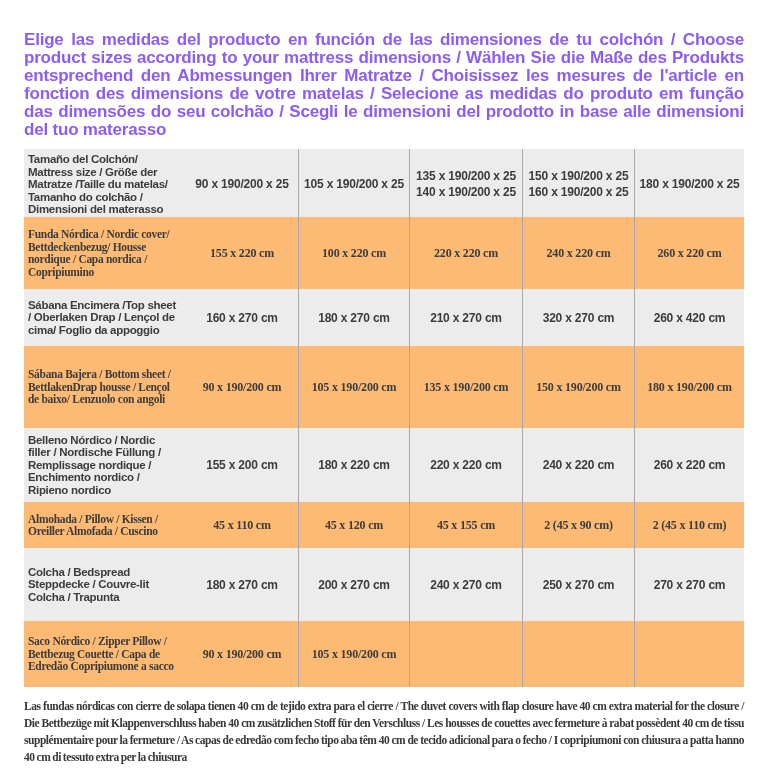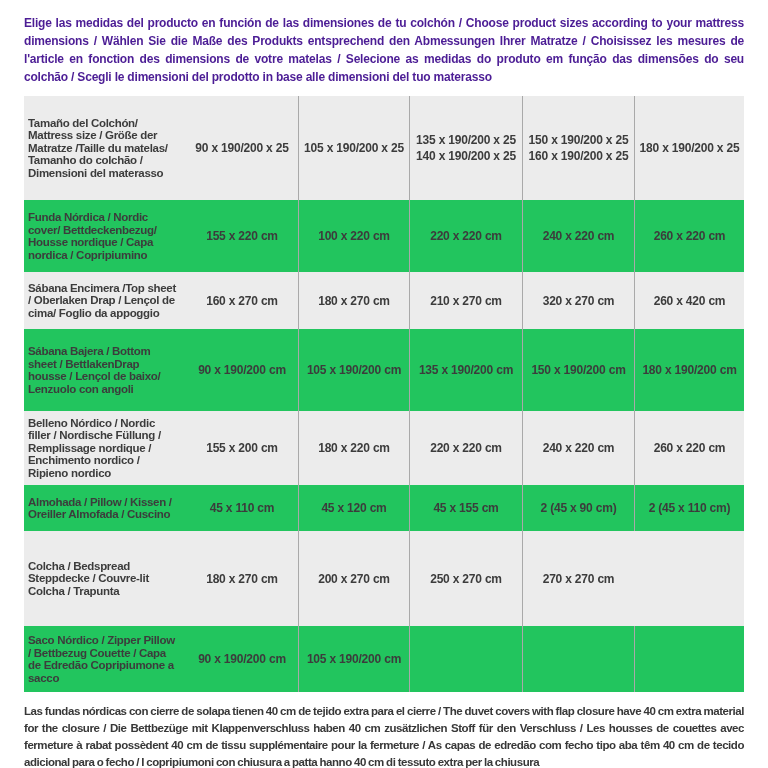--- a/index.html
+++ b/index.html
@@ -2,50 +2,50 @@
 <html><head>
 <meta charset="utf-8">
 <style>
   html,body{margin:0;padding:0;}
   body{
     width:768px;height:768px;background:#ffffff;overflow:hidden;
     font-family:"Liberation Sans",sans-serif;color:#3a3a3a;
   }
   .page{box-sizing:border-box;width:768px;height:768px;padding:14px 24px 0 24px;}
   .intro{
-    margin:0 0 10px 0;font-weight:bold;font-size:12px;line-height:18px;
-    letter-spacing:-0.2px;text-align:justify;color:#4c1d95;
+    margin:17px 0 10px 0;font-weight:bold;font-size:17px;line-height:18px;
+    letter-spacing:-0.2px;text-align:justify;color:#8b5cf6;
   }
   .size-table{width:720px;}
   .row{
     display:grid;
     grid-template-columns:162px 112px 111px 113px 112px 110px;
     width:720px;
   }
   .row.gray{background:#ececec;}
-  .row.white{background:#22c55e;}
-  .r0{height:104px}.r1{height:72px}.r2{height:57px}.r3{height:82px}
-  .r4{height:74px}.r5{height:46px}.r6{height:95px}.r7{height:66px}
+  .row.white{background:#fdba74;font-family:Liberation Serif, serif;}
+  .r0{height:68px}.r1{height:72px}.r2{height:57px}.r3{height:82px}
+  .r4{height:74px}.r5{height:46px}.r6{height:73px}.r7{height:66px}
   .cell{
     box-sizing:border-box;display:flex;align-items:center;min-width:0;
   }
   .cell.label{
     padding:4px 8px 4px 4px;
     font-weight:bold;font-size:11.5px;line-height:12.5px;
     letter-spacing:-0.3px;color:#3c3c3c;
   }
   .cell.val{
     justify-content:center;text-align:center;
     font-weight:bold;font-size:12px;line-height:16px;
     letter-spacing:-0.2px;white-space:pre-line;color:#3c3c3c;
   }
   .row .cell:nth-child(n+3){border-left:1.5px solid #a9a9a9;}
   .note{
     margin:11px 0 0 0;font-weight:bold;font-size:11.5px;line-height:17px;
-    letter-spacing:-0.45px;word-spacing:-0.5px;text-align:justify;color:#383838;
+    letter-spacing:-0.45px;word-spacing:-0.5px;text-align:justify;color:#383838;font-family:Liberation Serif, serif;
   }
 </style>
 </head>
 <body>
 
 <div class="page">
 
   <p class="intro">Elige las medidas del producto en función de las dimensiones de tu colchón / Choose product sizes according to your mattress dimensions / Wählen Sie die Maße des Produkts entsprechend den Abmessungen Ihrer Matratze / Choisissez les mesures de l'article en fonction des dimensions de votre matelas / Selecione as medidas do produto em função das dimensões do seu colchão / Scegli le dimensioni del prodotto in base alle dimensioni del tuo materasso</p>
 
   <div class="size-table">
@@ -103,20 +103,21 @@
       <div class="cell val">45 x 120 cm</div>
       <div class="cell val">45 x 155 cm</div>
       <div class="cell val">2 (45 x 90 cm)</div>
       <div class="cell val">2 (45 x 110 cm)</div>
     </div>
 
     <div class="row gray r6">
       <div class="cell label">Colcha / Bedspread Steppdecke / Couvre-lit Colcha / Trapunta</div>
       <div class="cell val">180 x 270 cm</div>
       <div class="cell val">200 x 270 cm</div>
+      <div class="cell val">240 x 270 cm</div>
       <div class="cell val">250 x 270 cm</div>
       <div class="cell val">270 x 270 cm</div>
     </div>
 
     <div class="row white r7">
       <div class="cell label">Saco Nórdico / Zipper Pillow / Bettbezug Couette  / Capa de Edredão Copripiumone a sacco</div>
       <div class="cell val">90 x 190/200 cm</div>
       <div class="cell val">105 x 190/200 cm</div>
       <div class="cell val"></div>
       <div class="cell val"></div>

